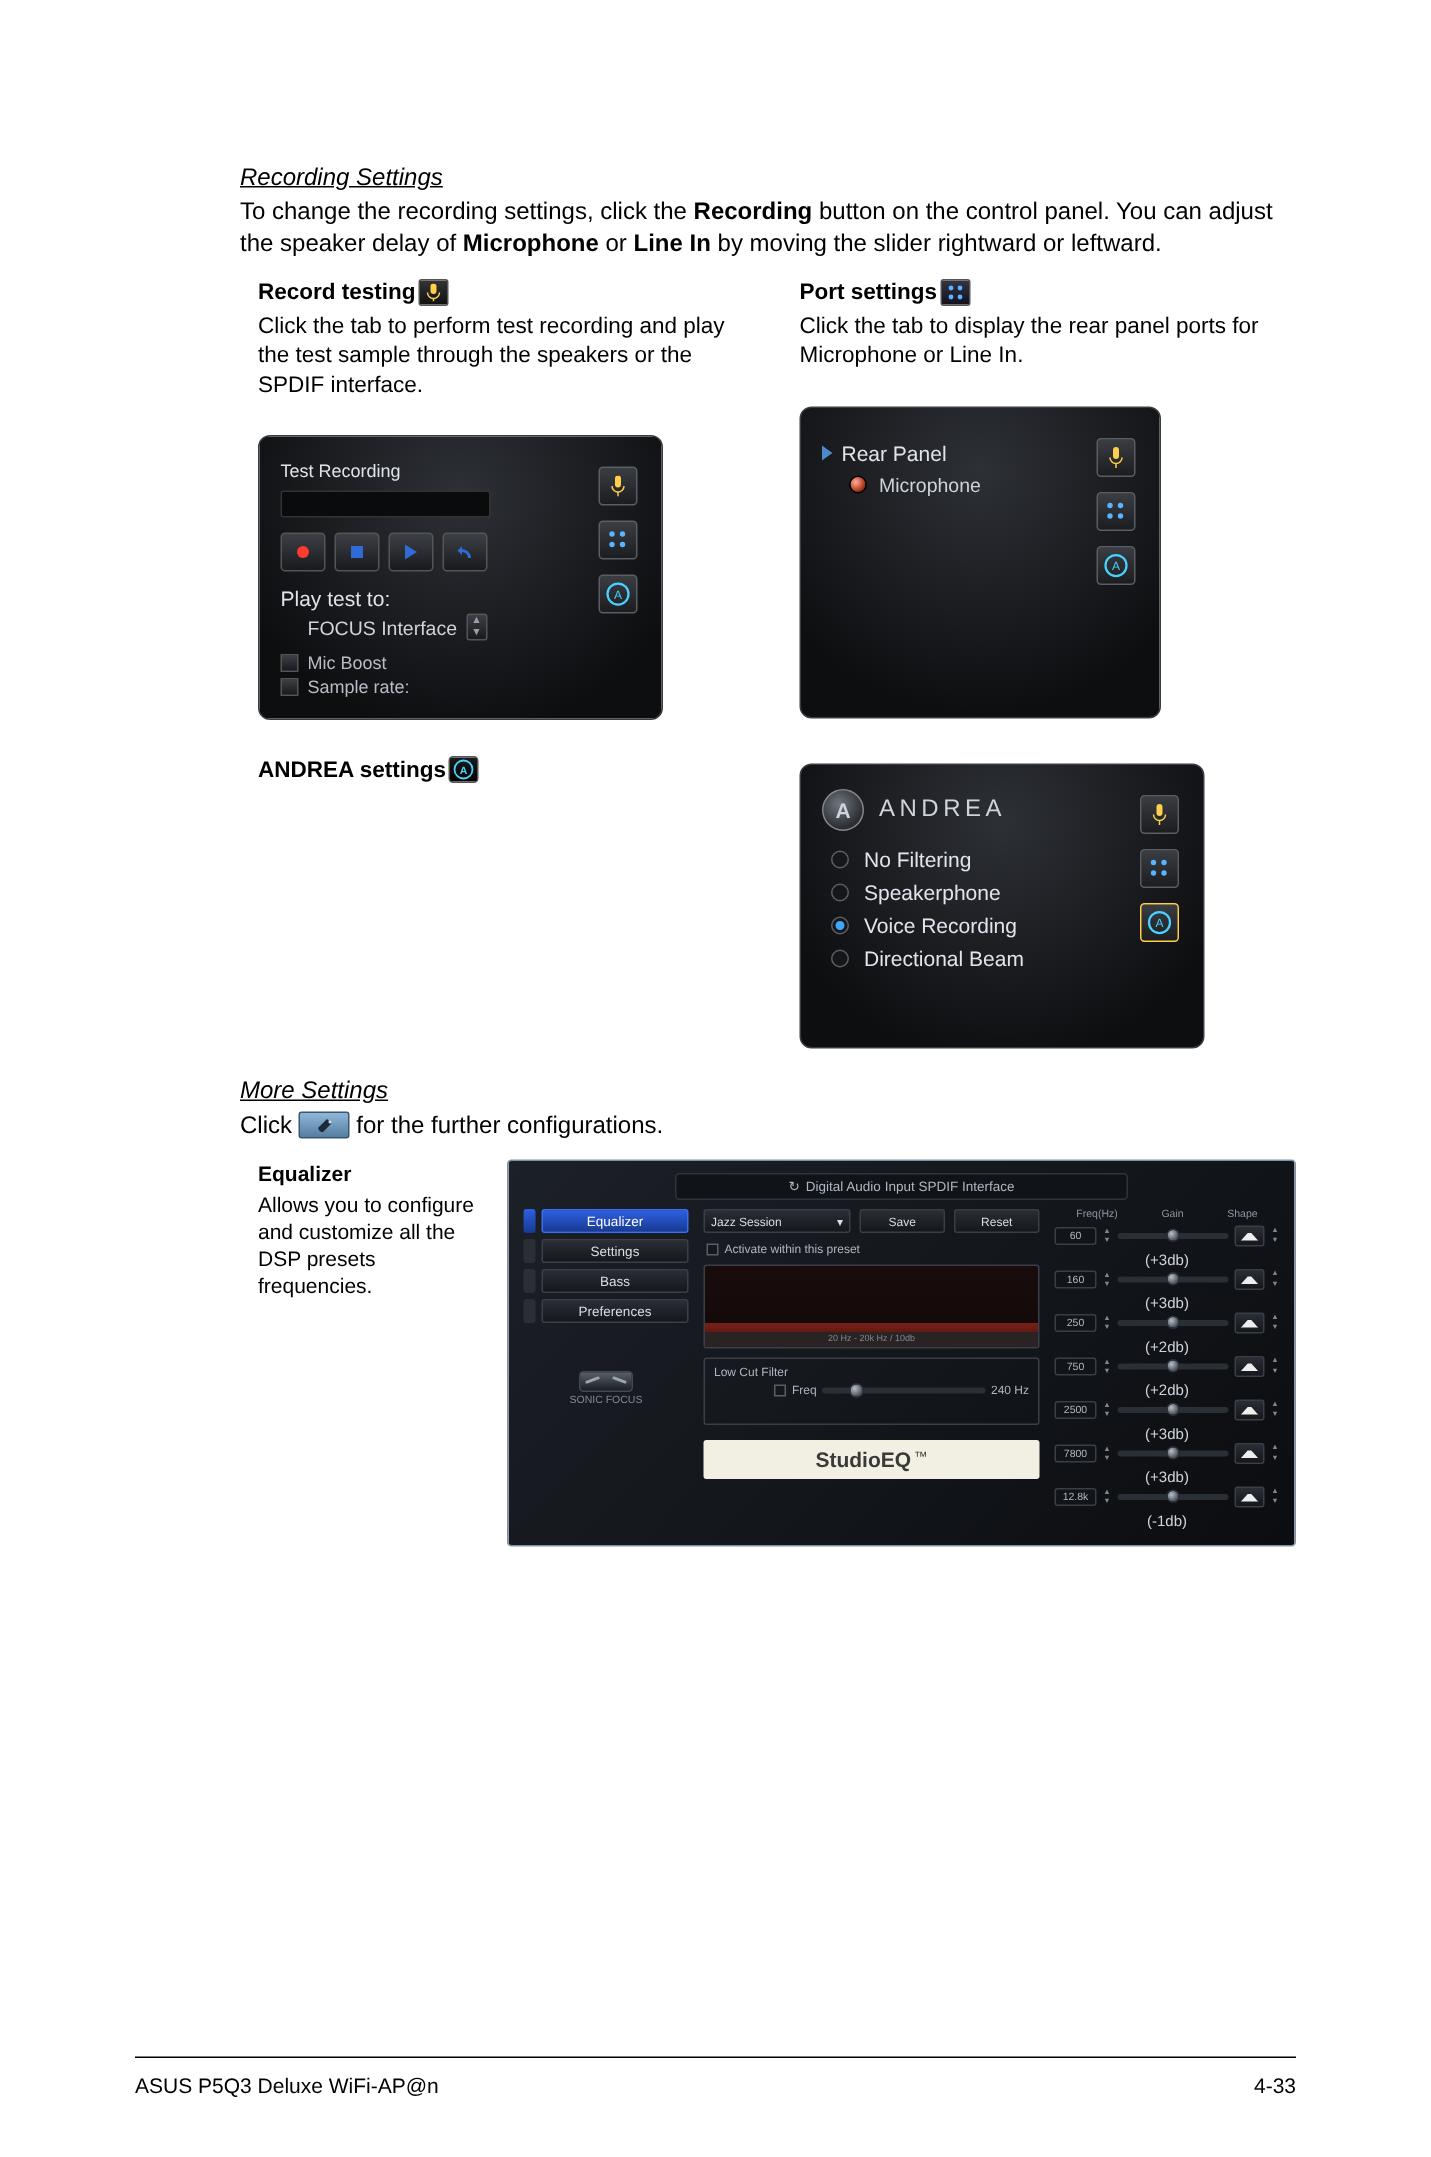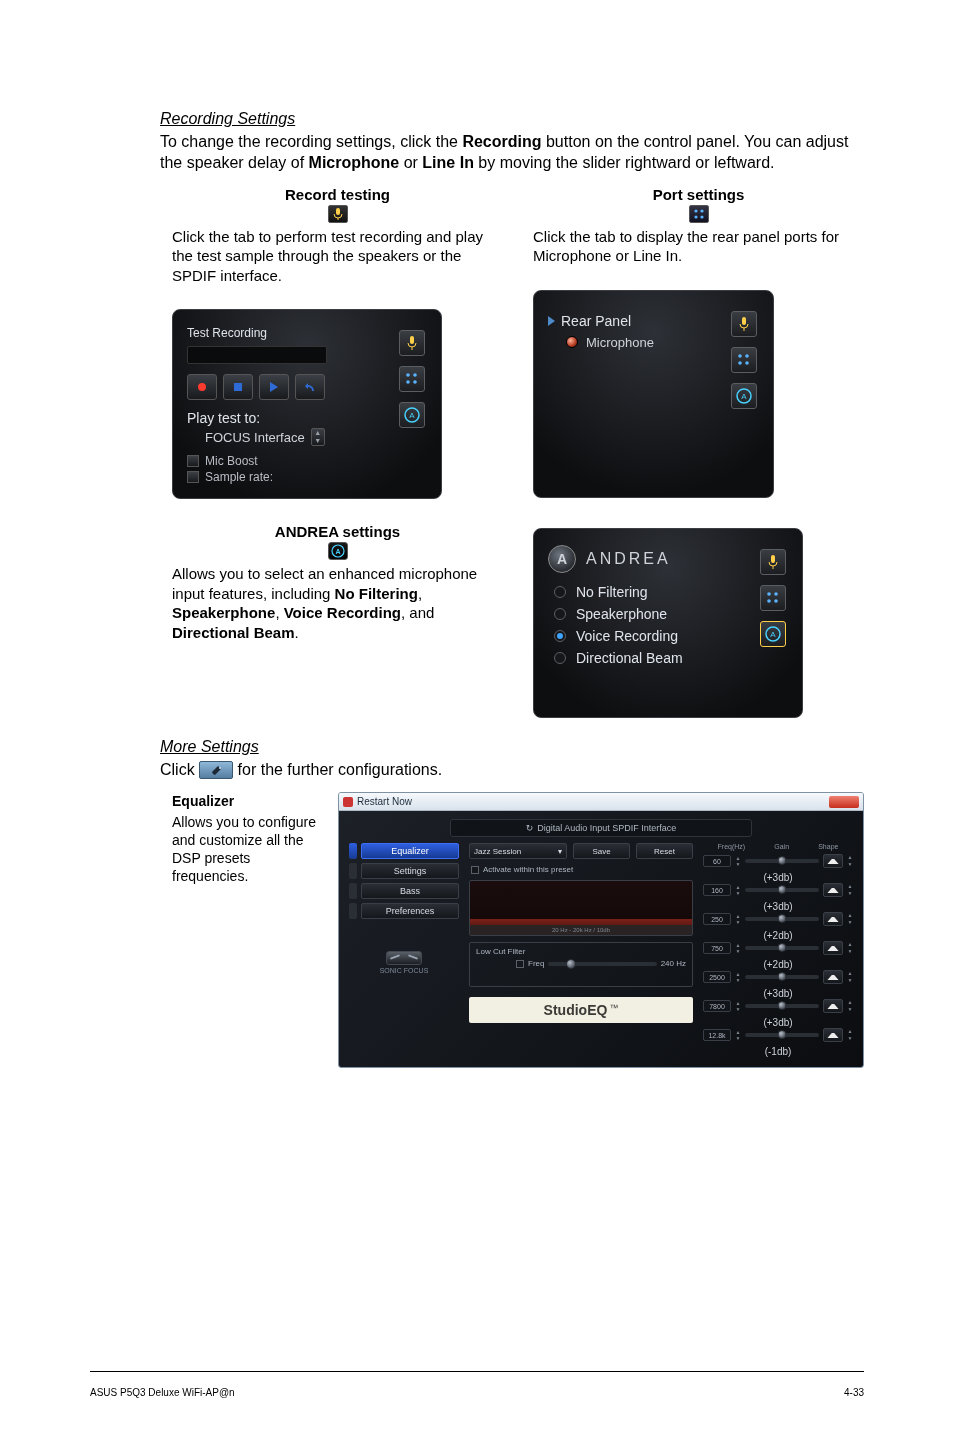--- a/index.html
+++ b/index.html
@@ -32,21 +32,20 @@
     margin-top: 8px;
   }
   .col { flex: 1; }
   .sub-heading {
     font-weight: bold;
     font-size: 15px;
     margin-bottom: 4px;
     display: flex;
     align-items: center;
     gap: 2px;
-    flex-direction: column;
   }
   .sub-desc {
     font-size: 15px;
     line-height: 1.3;
   }
   .inline-icon {
     display: inline-flex;
     width: 20px;
     height: 18px;
     background: #222;
@@ -282,21 +281,21 @@
   }
   .eq-band .shsp{width:6px;display:flex;flex-direction:column;}
   .eq-band .shsp span{height:7px;font-size:5px;color:#7e8690;text-align:center;line-height:7px;}
 
   
   .footer-line{
     position:absolute;left:90px;right:90px;bottom:66px;height:1px;background:#000;
   }
   .footer{
     position:absolute;left:90px;right:90px;bottom:40px;
-    display:flex;justify-content:space-between;font-size:10px;
+    display:flex;justify-content:space-between;font-size:14px;
   }
   b.inline{font-weight:bold;}
   .tri{display:inline-block;width:0;height:0;border-top:5px solid transparent;border-bottom:5px solid transparent;border-left:7px solid #4e89c8;}
 </style>
 </head>
 <body>
 
 <div class="page">
 
   <div class="section-title">Recording Settings</div>
@@ -389,23 +388,20 @@
 
       <div style="height:24px;"></div>
       <div class="sub-heading">
         <span>ANDREA settings</span>
         <span class="inline-icon andrea-i">
           <svg width="14" height="14" viewBox="0 0 14 14">
               <circle cx="7" cy="7" r="6" fill="none" stroke="#49d1ff" stroke-width="1.2"></circle>
               <text x="7" y="10" text-anchor="middle" font-size="7" fill="#49d1ff" font-family="Arial">A</text>
             </svg>
         </span>
-      </div>
-      <div class="sub-desc">
-        <span>Allows you to select an enhanced microphone input features, including </span><b class="inline">No Filtering</b><span>, </span><b class="inline">Speakerphone</b><span>, </span><b class="inline">Voice Recording</b><span>, and </span><b class="inline">Directional Beam</b><span>.</span>
       </div>
     </div>
 
     <div class="col">
       <div class="sub-heading">
         <span>Port settings</span>
         <span class="inline-icon port-i">
           <svg width="12" height="12" viewBox="0 0 12 12">
               <circle cx="3" cy="3" r="1.6" fill="#5ab3ff"></circle>
               <circle cx="9" cy="3" r="1.6" fill="#5ab3ff"></circle>
@@ -515,27 +511,20 @@
     <span> for the further configurations.</span>
   </p>
 
   <div class="eq-block" style="padding-left:12px;">
     <div class="eq-text">
       <b>Equalizer</b>
       <span>Allows you to configure and customize all the DSP presets frequencies.</span>
     </div>
 
     <div class="eq-win">
-      <div class="eq-titlebar">
-        <div class="wt">
-          <span style="width:10px;height:10px;background:#c33;display:inline-block;border-radius:2px;"></span>
-          <span>Restart Now</span>
-        </div>
-        <div class="eq-close"></div>
-      </div>
       <div class="eq-body">
         <div class="eq-strip">
           <span style="display:inline-flex;gap:4px;align-items:center;">
             <span>↻</span>
             <span>Digital Audio Input SPDIF Interface</span>
           </span>
         </div>
 
         <div class="eq-main">
           <div class="eq-side">

